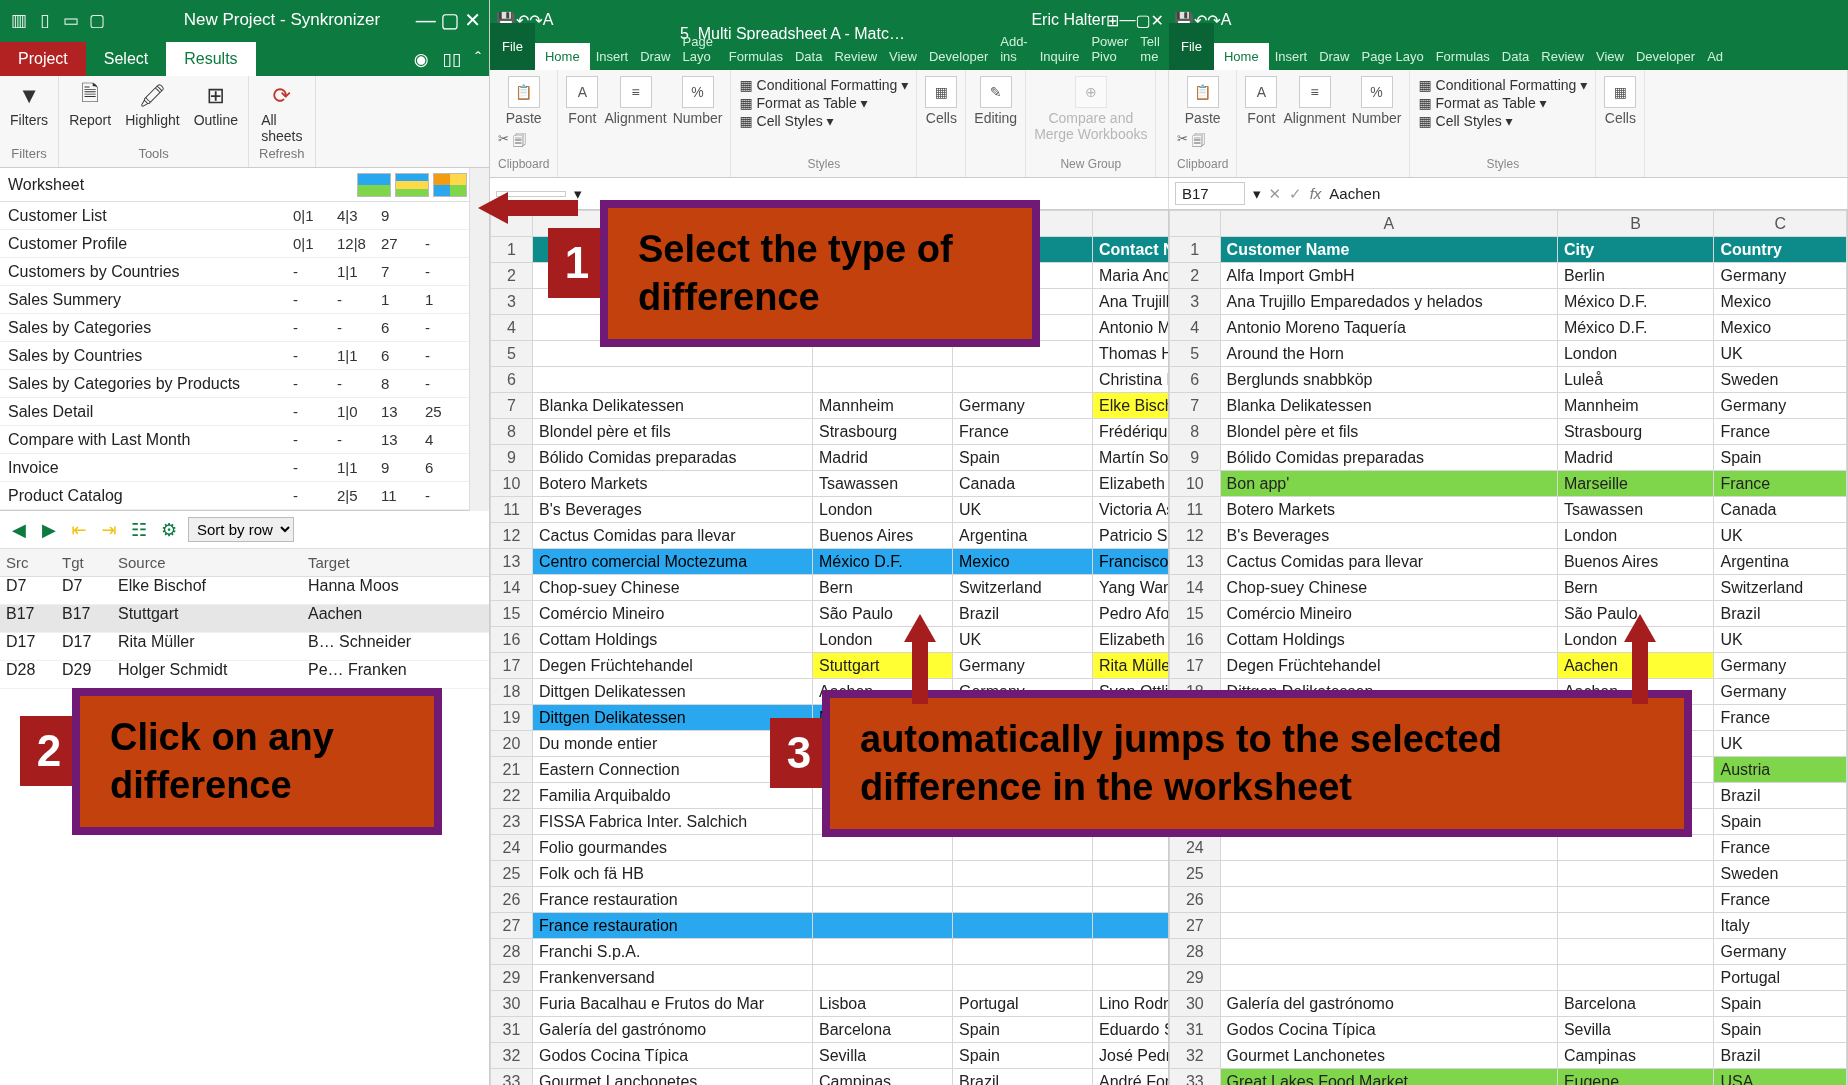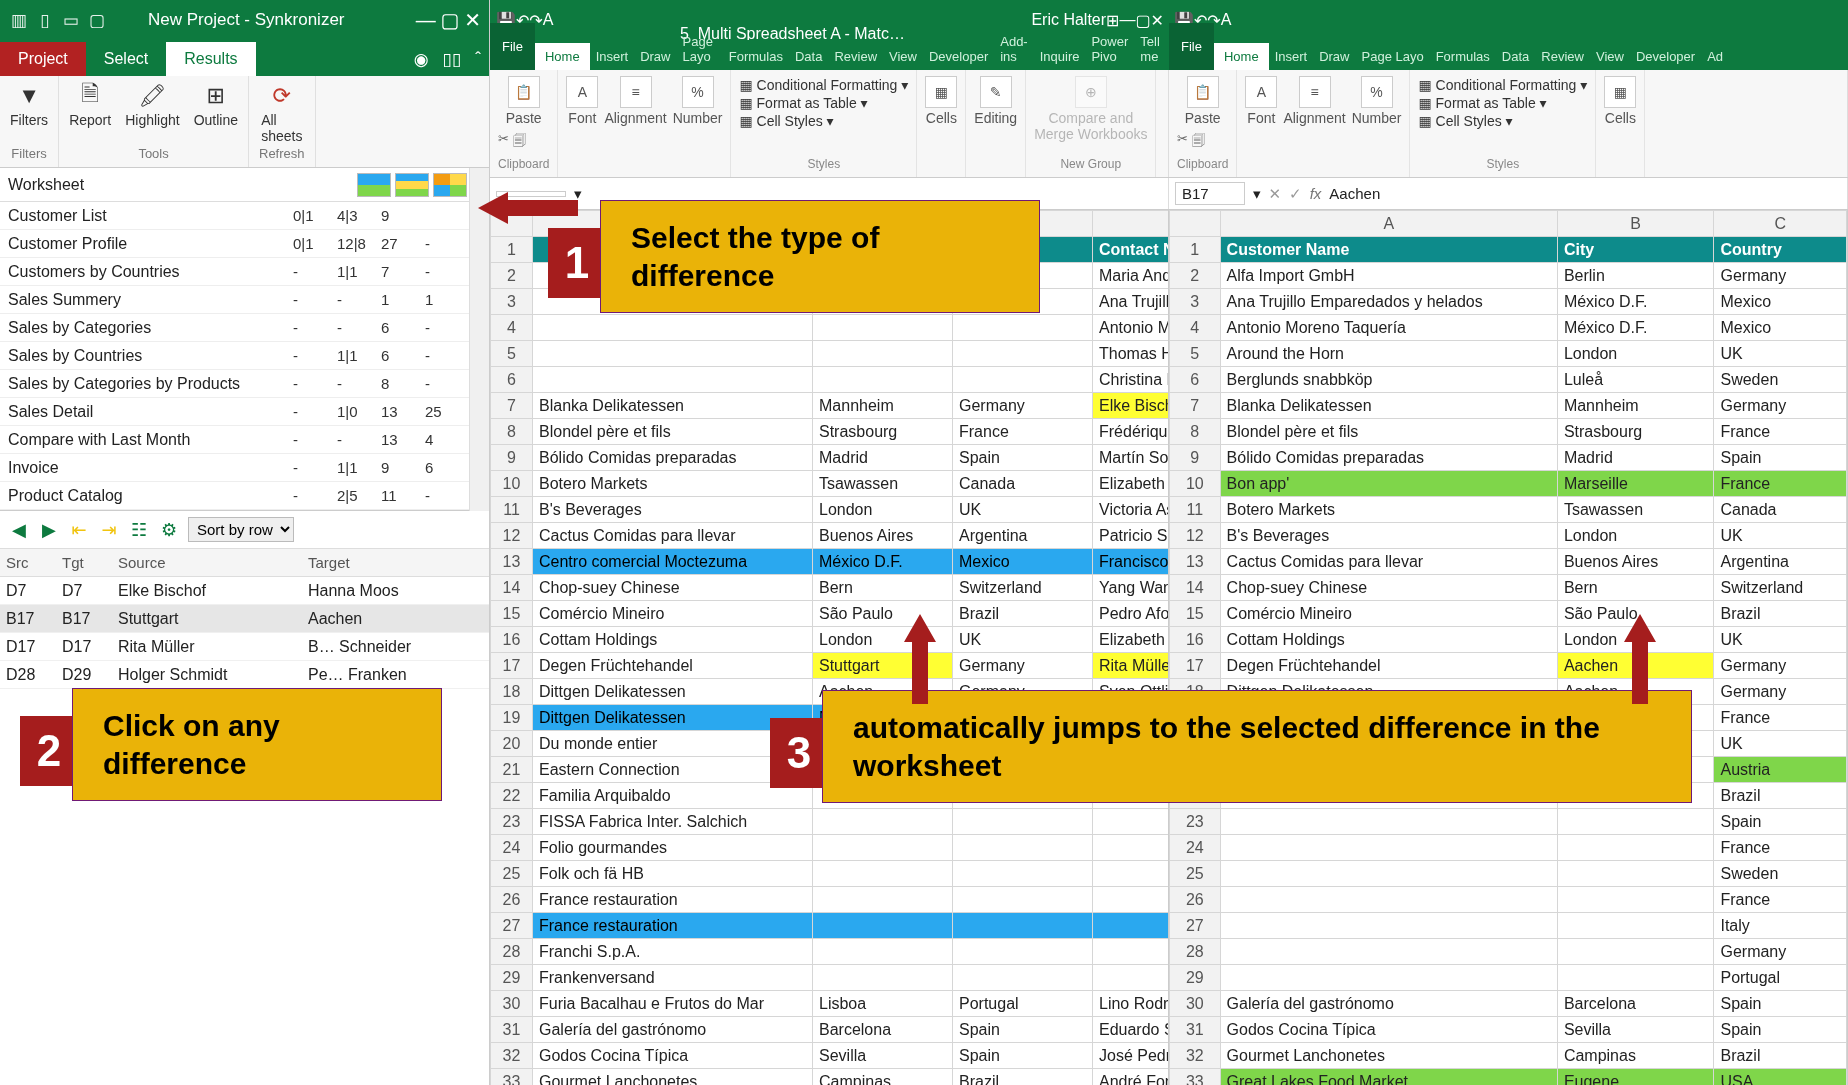--- a/index.html
+++ b/index.html
@@ -5,21 +5,21 @@
   * { box-sizing: border-box; margin: 0; padding: 0; font-family: "Segoe UI", Tahoma, sans-serif; }
   body { background: #fff; width: 1848px; height: 1085px; overflow: hidden; position: relative; }
   
   .app { position: absolute; inset: 0; display: flex; font-size: 17px; color:#222; }
 
   
   .sync { width: 540px; display:flex; flex-direction:column; border-right:1px solid #ccc; background:#fff; }
   .sync-titlebar { background:#0d7a3f; color:#fff; height:40px; display:flex; align-items:center; padding:0 8px; font-size:17px; }
   .sync-titlebar .ticons { display:flex; gap:4px; margin-right:40px;}
   .sync-titlebar .ticons span { width:22px; height:22px; display:inline-flex; align-items:center; justify-content:center; opacity:0.9;}
-  .sync-titlebar .title { flex:1; }
+  .sync-titlebar .title { flex:1; text-align:center; }
   .sync-titlebar .wbtns span { width:40px; text-align:center; font-size:20px; }
   .sync-tabs { display:flex; background:#0d7a3f; height:36px; align-items:flex-end;}
   .sync-tabs .tab { padding:8px 18px; color:#fff; font-size:16px; }
   .sync-tabs .tab.project { background:#b22222; color:#fff; }
   .sync-tabs .tab.active { background:#fff; color:#0d7a3f; }
   .sync-tabs .spacer { flex:1; }
   .sync-tabs .right-icons { color:#fff; padding:6px 8px; display:flex; gap:14px;}
   .sync-ribbon { display:flex; border-bottom:1px solid #ccc; background:#f7f7f7; height:92px; }
   .sync-ribbon .grp { display:flex; flex-direction:column; align-items:center; justify-content:space-between; padding:6px 10px; font-size:14px; color:#555; border-right:1px solid #e0e0e0;}
   .sync-ribbon .grp .row { display:flex; gap:14px;}
@@ -35,21 +35,21 @@
   .ws-row .name { flex:1; padding:0 8px;}
   .ws-row .c { width:44px; text-align:left; font-size:15px; color:#333;}
   .ws-scroll { width:20px; background:#f0f0f0; border-left:1px solid #ddd;}
 
   .diff-toolbar { display:flex; align-items:center; gap:8px; padding:6px 8px; border-bottom:1px solid #ddd;}
   .diff-toolbar .navbtn { width:22px; text-align:center; font-size:18px; color:#0d7a3f; }
   .diff-toolbar select { font-size:15px; padding:2px 4px; border:1px solid #bbb;}
   .diff-head { display:flex; background:#f5f5f5; border-bottom:1px solid #ddd; font-size:15px; color:#555; height:28px; align-items:center;}
   .diff-head div, .diff-row div { padding:0 6px; }
   .dc-src{width:56px;} .dc-tgt{width:56px;} .dc-source{width:190px;} .dc-target{flex:1;}
-  .diff-row { display:flex; height:28px; align-items:center; font-size:16px; border-bottom:1px solid #f0f0f0;}
+  .diff-row { display:flex; height:28px; font-size:16px; border-bottom:1px solid #f0f0f0;}
   .diff-row.sel { background:#e6e6e6;}
 
   
   .excel { flex:1; display:flex; flex-direction:column; }
   .xl-titlebar { background:#0d7a3f; color:#fff; height:40px; display:flex; align-items:center; padding:0 6px; font-size:16px; gap:10px;}
   .xl-titlebar .title { flex:1; text-align:center;margin-top:27px;}
   .xl-titlebar .half { width:50%; display:flex; align-items:center; }
   .xl-tabs { background:#0d7a3f; height:30px; display:flex;}
   .xl-tabs .half { width:50%; display:flex; align-items:flex-end; font-size:13px; color:#d0f0dc;}
   .xl-tabs .tab { padding:6px 6px;}
@@ -75,21 +75,21 @@
   .sheet th, .sheet td { border:1px solid #d6d6d6; padding:2px 6px; height:26px; white-space:nowrap; overflow:hidden; text-overflow:ellipsis; text-align:left;}
   .sheet th { background:#f2f2f2; font-weight:normal; color:#555; text-align:center;}
   .sheet th.rownum { width:40px; }
   .sheet td.rownum { background:#f2f2f2; text-align:center; color:#555;}
   .sheet tr.header td:not(.rownum) { background:#0d8b8b; color:#fff; font-weight:bold;}
   td.hl-blue { background:#2aa8ef !important; color:#000;}
   td.hl-yellow { background:#ffff33 !important; }
   td.hl-green { background:#7fd64a !important; }
 
   
-  .callout-box { position:absolute; background:#eab308; border:1px solid #701a75; padding:18px 30px; font-size:30px; font-weight:bold; font-family:Arial,sans-serif; color:#000; line-height:1.25;}
+  .callout-box { position:absolute; background:#c2410c; border:8px solid #701a75; padding:18px 30px; font-size:38px; font-weight:bold; font-family:Arial,sans-serif; color:#000; line-height:1.25;}
   .num-badge { position:absolute; width:58px; height:70px; background:#a51d1d; color:#fff; font-size:44px; font-weight:bold; display:flex; align-items:center; justify-content:center; font-family:Arial,sans-serif;}
   .arrow { position:absolute; }
   .arrow svg { display:block; }
 
   
   .sheetA col.c0{width:42px;} .sheetA col.c1{width:280px;} .sheetA col.c2{width:140px;} .sheetA col.c3{width:140px;} .sheetA col.c4{width:190px;}
   .sheetB col.c0{width:42px;} .sheetB col.c1{width:280px;} .sheetB col.c2{width:130px;} .sheetB col.c3{width:110px;}
 </style>
 </head>
 <body>

